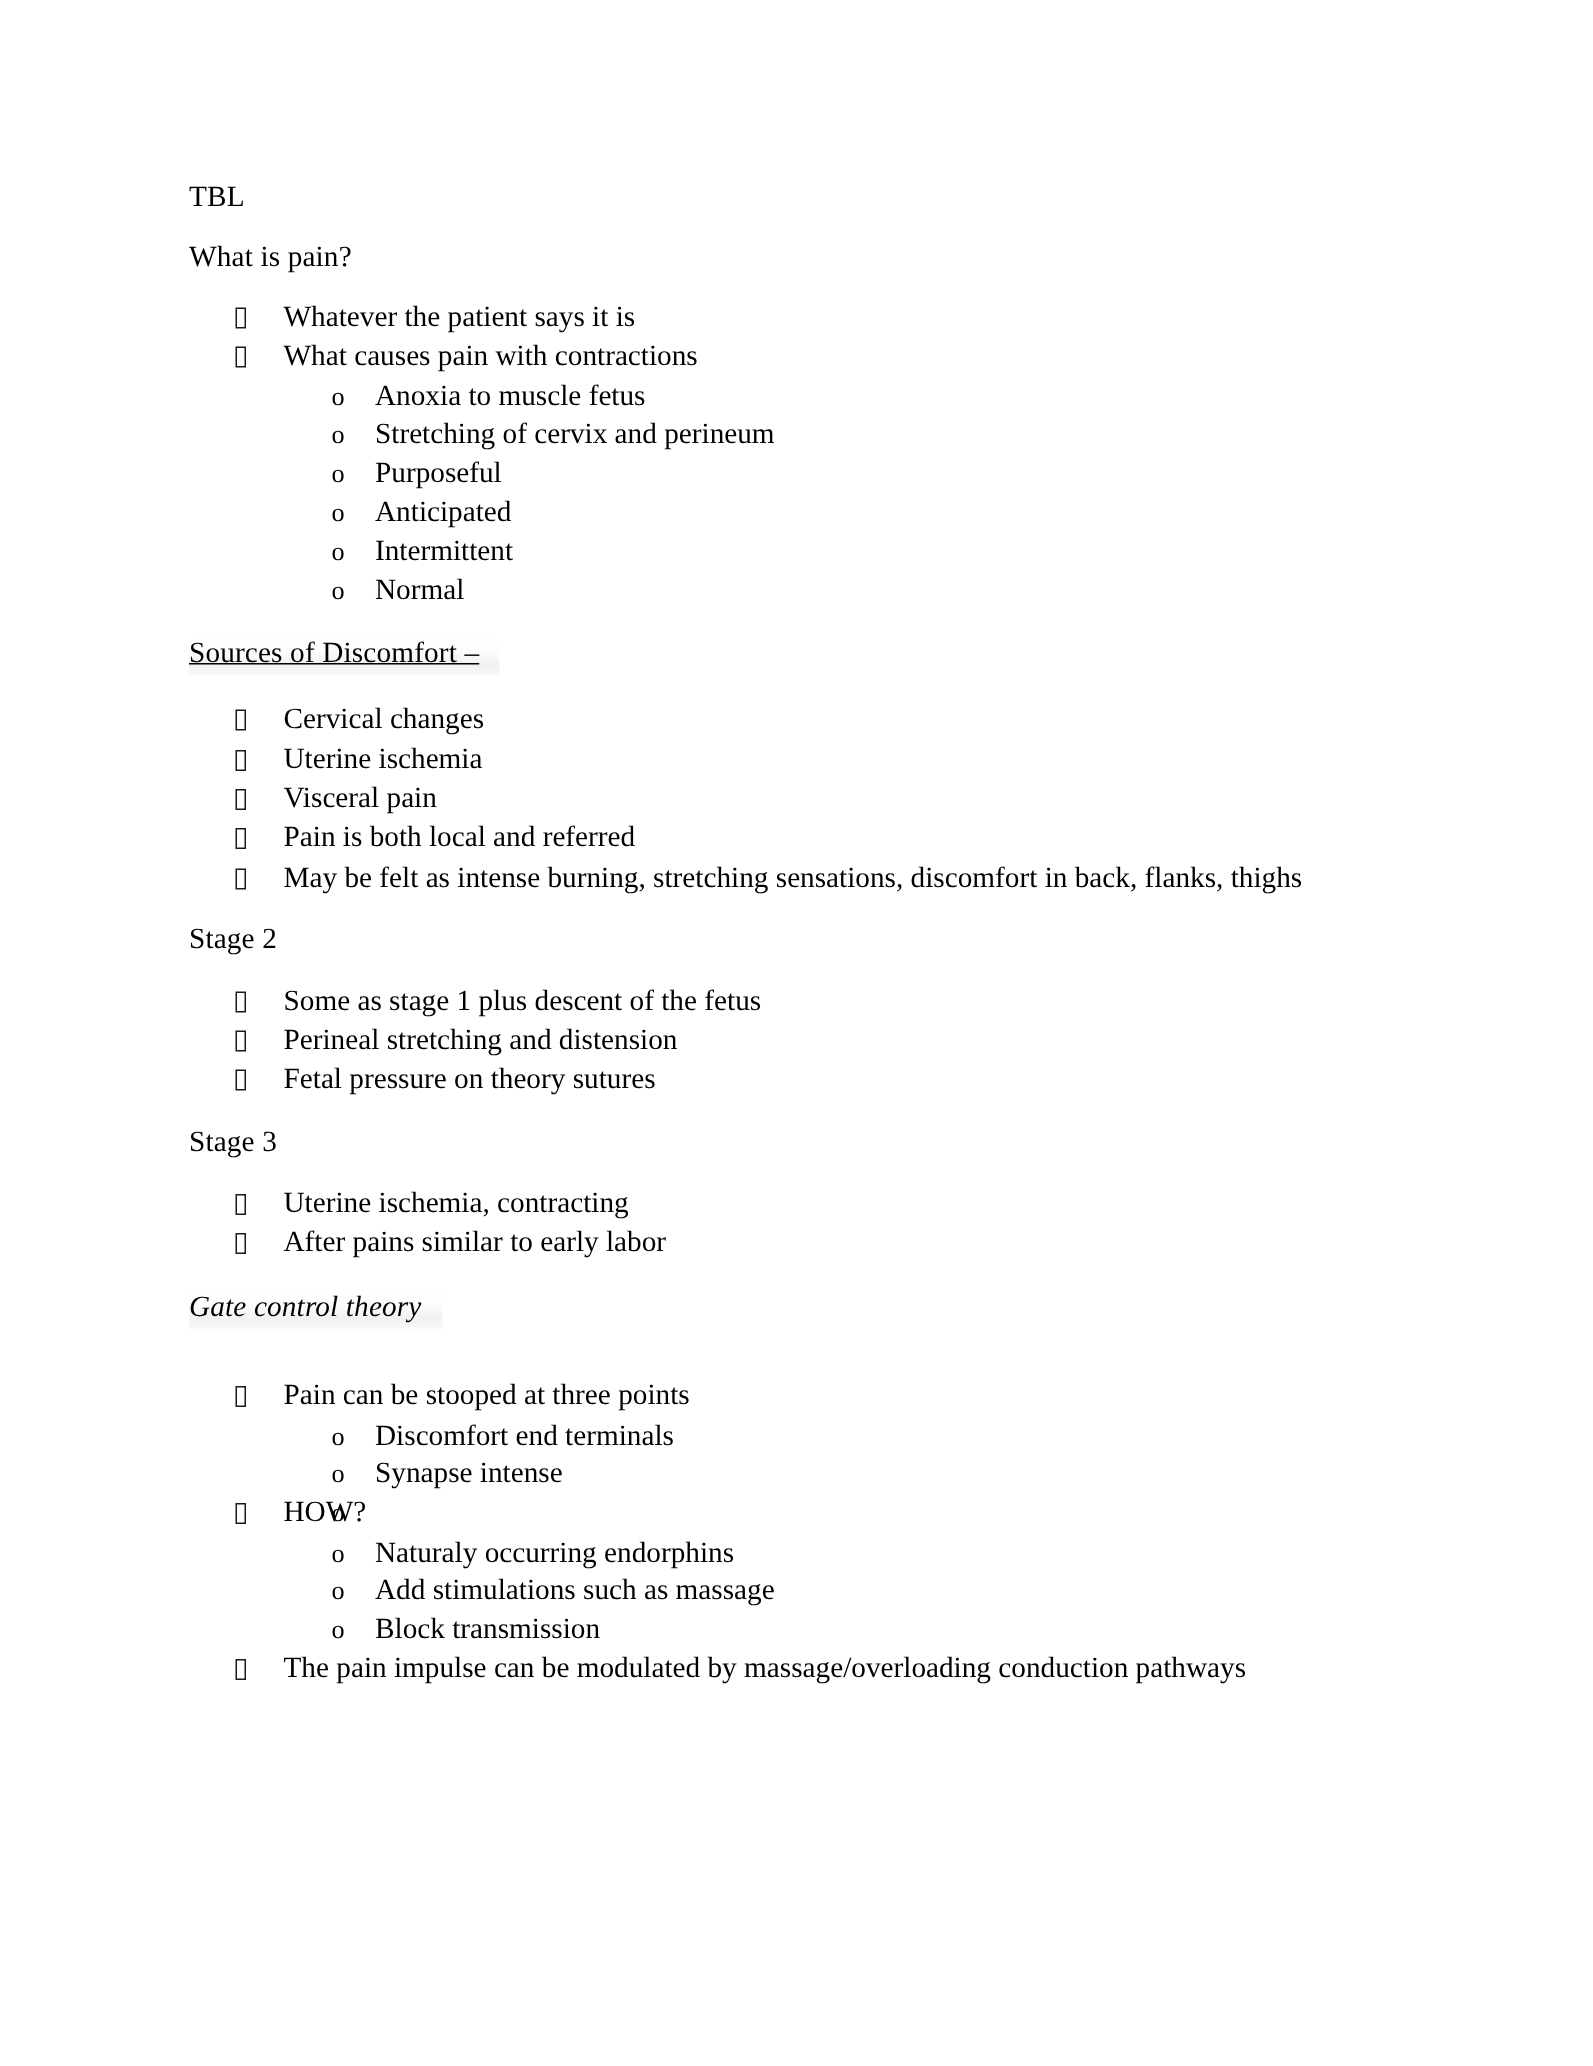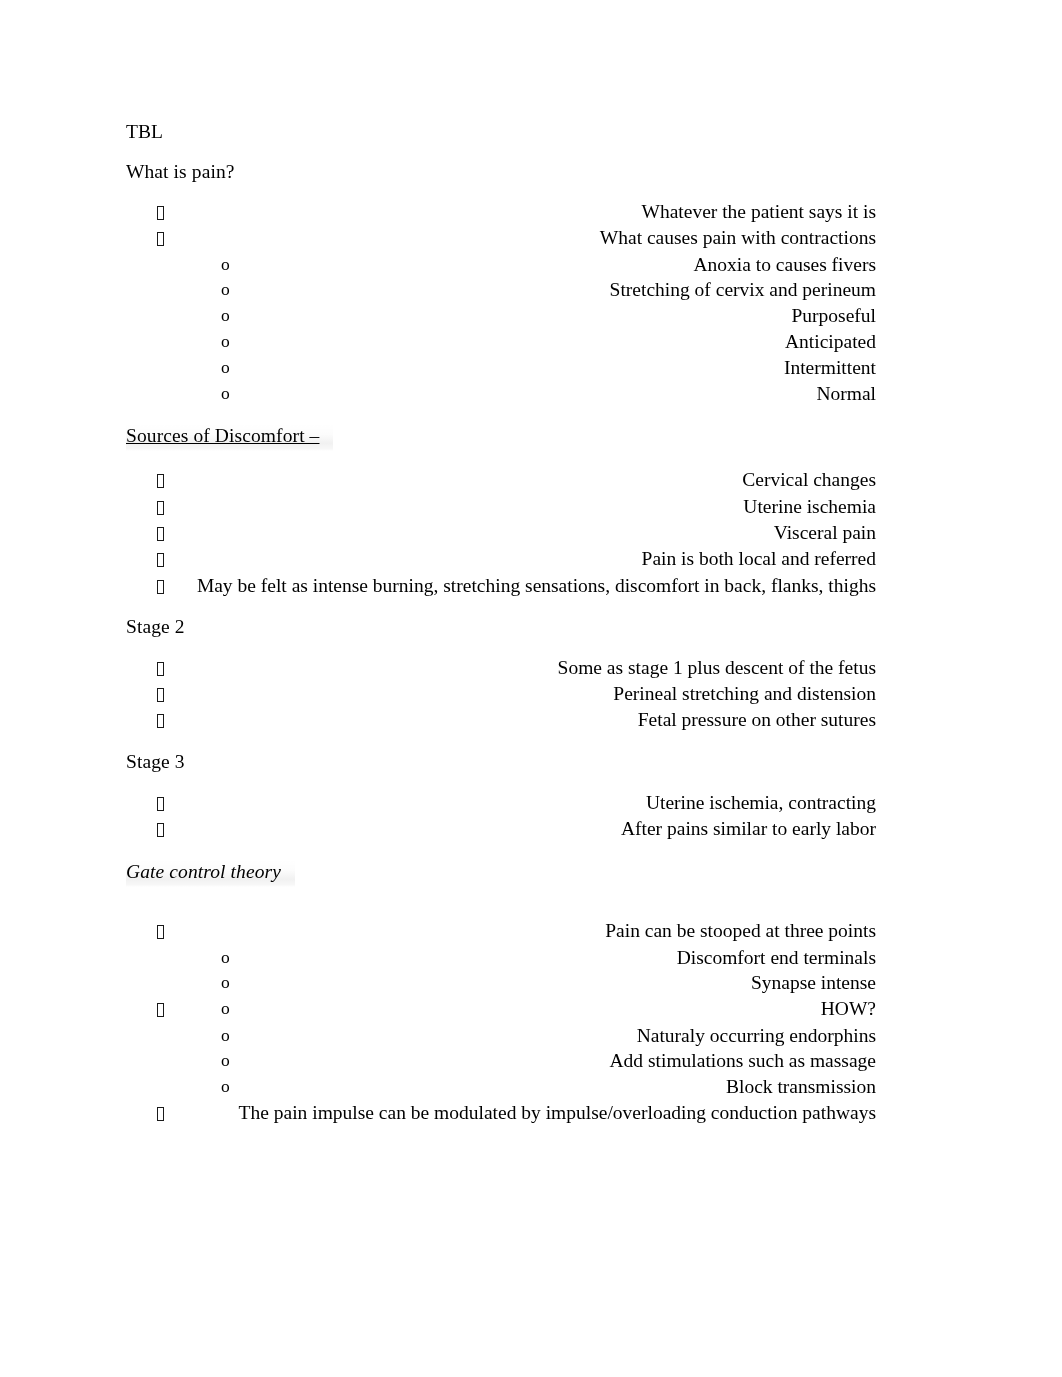--- a/index.html
+++ b/index.html
@@ -51,21 +51,20 @@
   .shaded-wrap {
     margin: 0 0 16.5px 0;
     line-height: 23px;
   }
 
   
   .list {
     margin: 0 0 16.5px 0;
     padding: 0;
     list-style: none;
-    text-align: right;
   }
 
   
   .li1 {
     position: relative;
     font-size: 19.5px;
     line-height: 26.3px;
     padding-left: 63px;      
     margin: 0;
   }
@@ -115,21 +114,21 @@
         <div class="li1">
           <span class="marker"><span class="tofu"></span></span>
           <span class="txt">Whatever the patient says it is</span>
         </div>
         <div class="li1">
           <span class="marker"><span class="tofu"></span></span>
           <span class="txt">What causes pain with contractions</span>
         </div>
         <div class="li2">
           <span class="marker">o</span>
-          <span class="txt">Anoxia to causes fivers</span>
+          <span class="txt">Anoxia to muscle fetus</span>
         </div>
         <div class="li2">
           <span class="marker">o</span>
           <span class="txt">Stretching of cervix and perineum</span>
         </div>
         <div class="li2">
           <span class="marker">o</span>
           <span class="txt">Purposeful</span>
         </div>
         <div class="li2">
@@ -173,21 +172,21 @@
         <div class="li1">
           <span class="marker"><span class="tofu"></span></span>
           <span class="txt">Some as stage 1 plus descent of the fetus</span>
         </div>
         <div class="li1">
           <span class="marker"><span class="tofu"></span></span>
           <span class="txt">Perineal stretching and distension</span>
         </div>
         <div class="li1">
           <span class="marker"><span class="tofu"></span></span>
-          <span class="txt">Fetal pressure on other sutures</span>
+          <span class="txt">Fetal pressure on theory sutures</span>
         </div>
       </div>
       <p class="para">Stage 3</p>
       <div class="list">
         <div class="li1">
           <span class="marker"><span class="tofu"></span></span>
           <span class="txt">Uterine ischemia, contracting</span>
         </div>
         <div class="li1">
           <span class="marker"><span class="tofu"></span></span>
@@ -222,17 +221,17 @@
         <div class="li2">
           <span class="marker">o</span>
           <span class="txt">Add stimulations such as massage</span>
         </div>
         <div class="li2">
           <span class="marker">o</span>
           <span class="txt">Block transmission</span>
         </div>
         <div class="li1">
           <span class="marker"><span class="tofu"></span></span>
-          <span class="txt">The pain impulse can be modulated by impulse/overloading conduction pathways</span>
+          <span class="txt">The pain impulse can be modulated by massage/overloading conduction pathways</span>
         </div>
       </div>
     </div>
 </div>
 
 </body></html>

